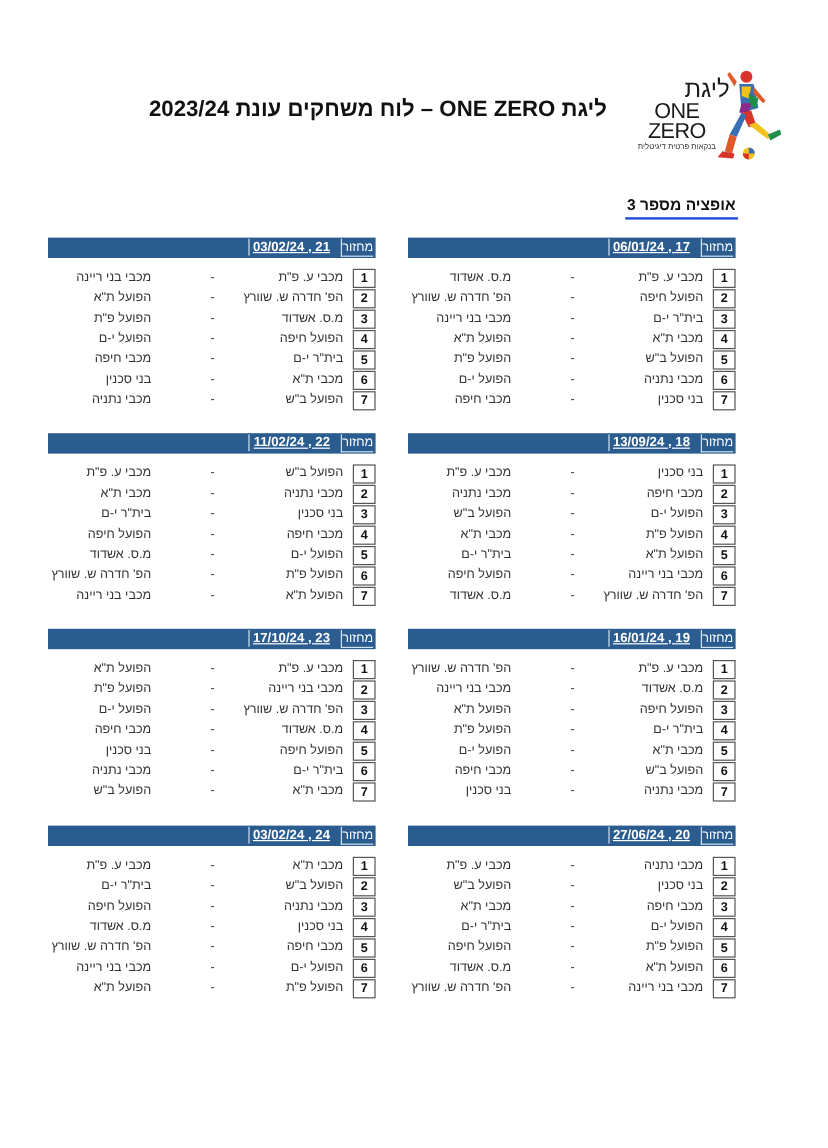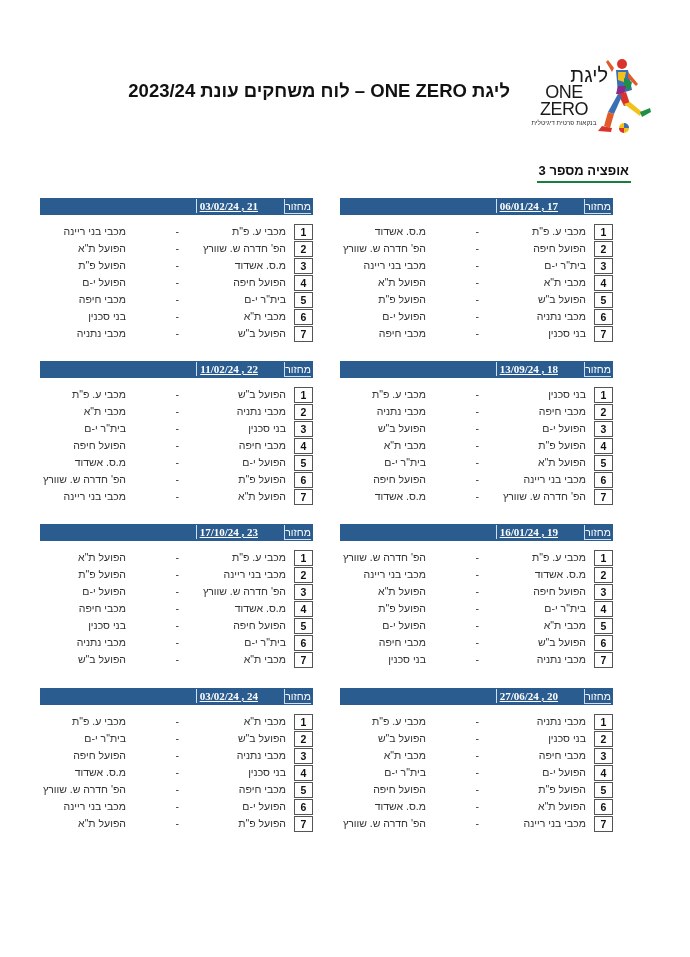--- a/index.html
+++ b/index.html
@@ -13,21 +13,21 @@
       position: relative;
       overflow: hidden;
       font-family: "Liberation Sans", "DejaVu Sans", sans-serif;
       color: #222;
     }
     .page-title {
       position: absolute;
       top: 80px;
       left: 120px;
       width: 390px;
-      text-align: right;
+      text-align: center;
       direction: rtl;
       font-weight: bold;
       font-size: 18.5px;
       color: #111;
       white-space: nowrap;
     }
     .logo {
       position: absolute;
       left: 512px;
       top: 52px;
@@ -63,28 +63,28 @@
     }
     .logo-player {
       position: absolute;
       left: 82px;
       top: 4px;
       width: 60px;
       height: 80px;
     }
     .option-heading {
       position: absolute;
-      right: 59px;
+      right: 75px;
       top: 163px;
       direction: rtl;
       font-weight: bold;
       font-size: 13px;
       color: #111;
       padding: 0 2px 3px 2px;
-      border-bottom: 2px solid #15803d;
+      border-bottom: 2px solid #1d4ed8;
       white-space: nowrap;
     }
     .round {
       position: absolute;
       width: 273px;
       direction: rtl;
     }
     .round-bar {
       position: relative;
       height: 17px;
@@ -98,32 +98,31 @@
       height: 14px;
       line-height: 14px;
       font-size: 10.5px;
       color: #ffffff;
       padding: 0 0;
       border-bottom: 1px solid #cfe0f0;
       border-left: 1px solid #cfe0f0;
     }
     .round-bar .date {
       position: absolute;
-      right: 52px;
+      right: 35px;
       top: 1px;
       height: 14px;
       line-height: 14px;
       font-size: 11px;
       font-weight: bold;
       color: #ffffff;
       text-decoration: underline;
       padding: 0 3px;
       direction: ltr;
       border-left: 1px solid #cfe0f0;
-      font-family: Liberation Serif, serif;
     }
     .match {
       position: relative;
       height: 17px;
       margin-top: 0;
     }
     .match-list {
       margin-top: 8px;
     }
     .match .num {

